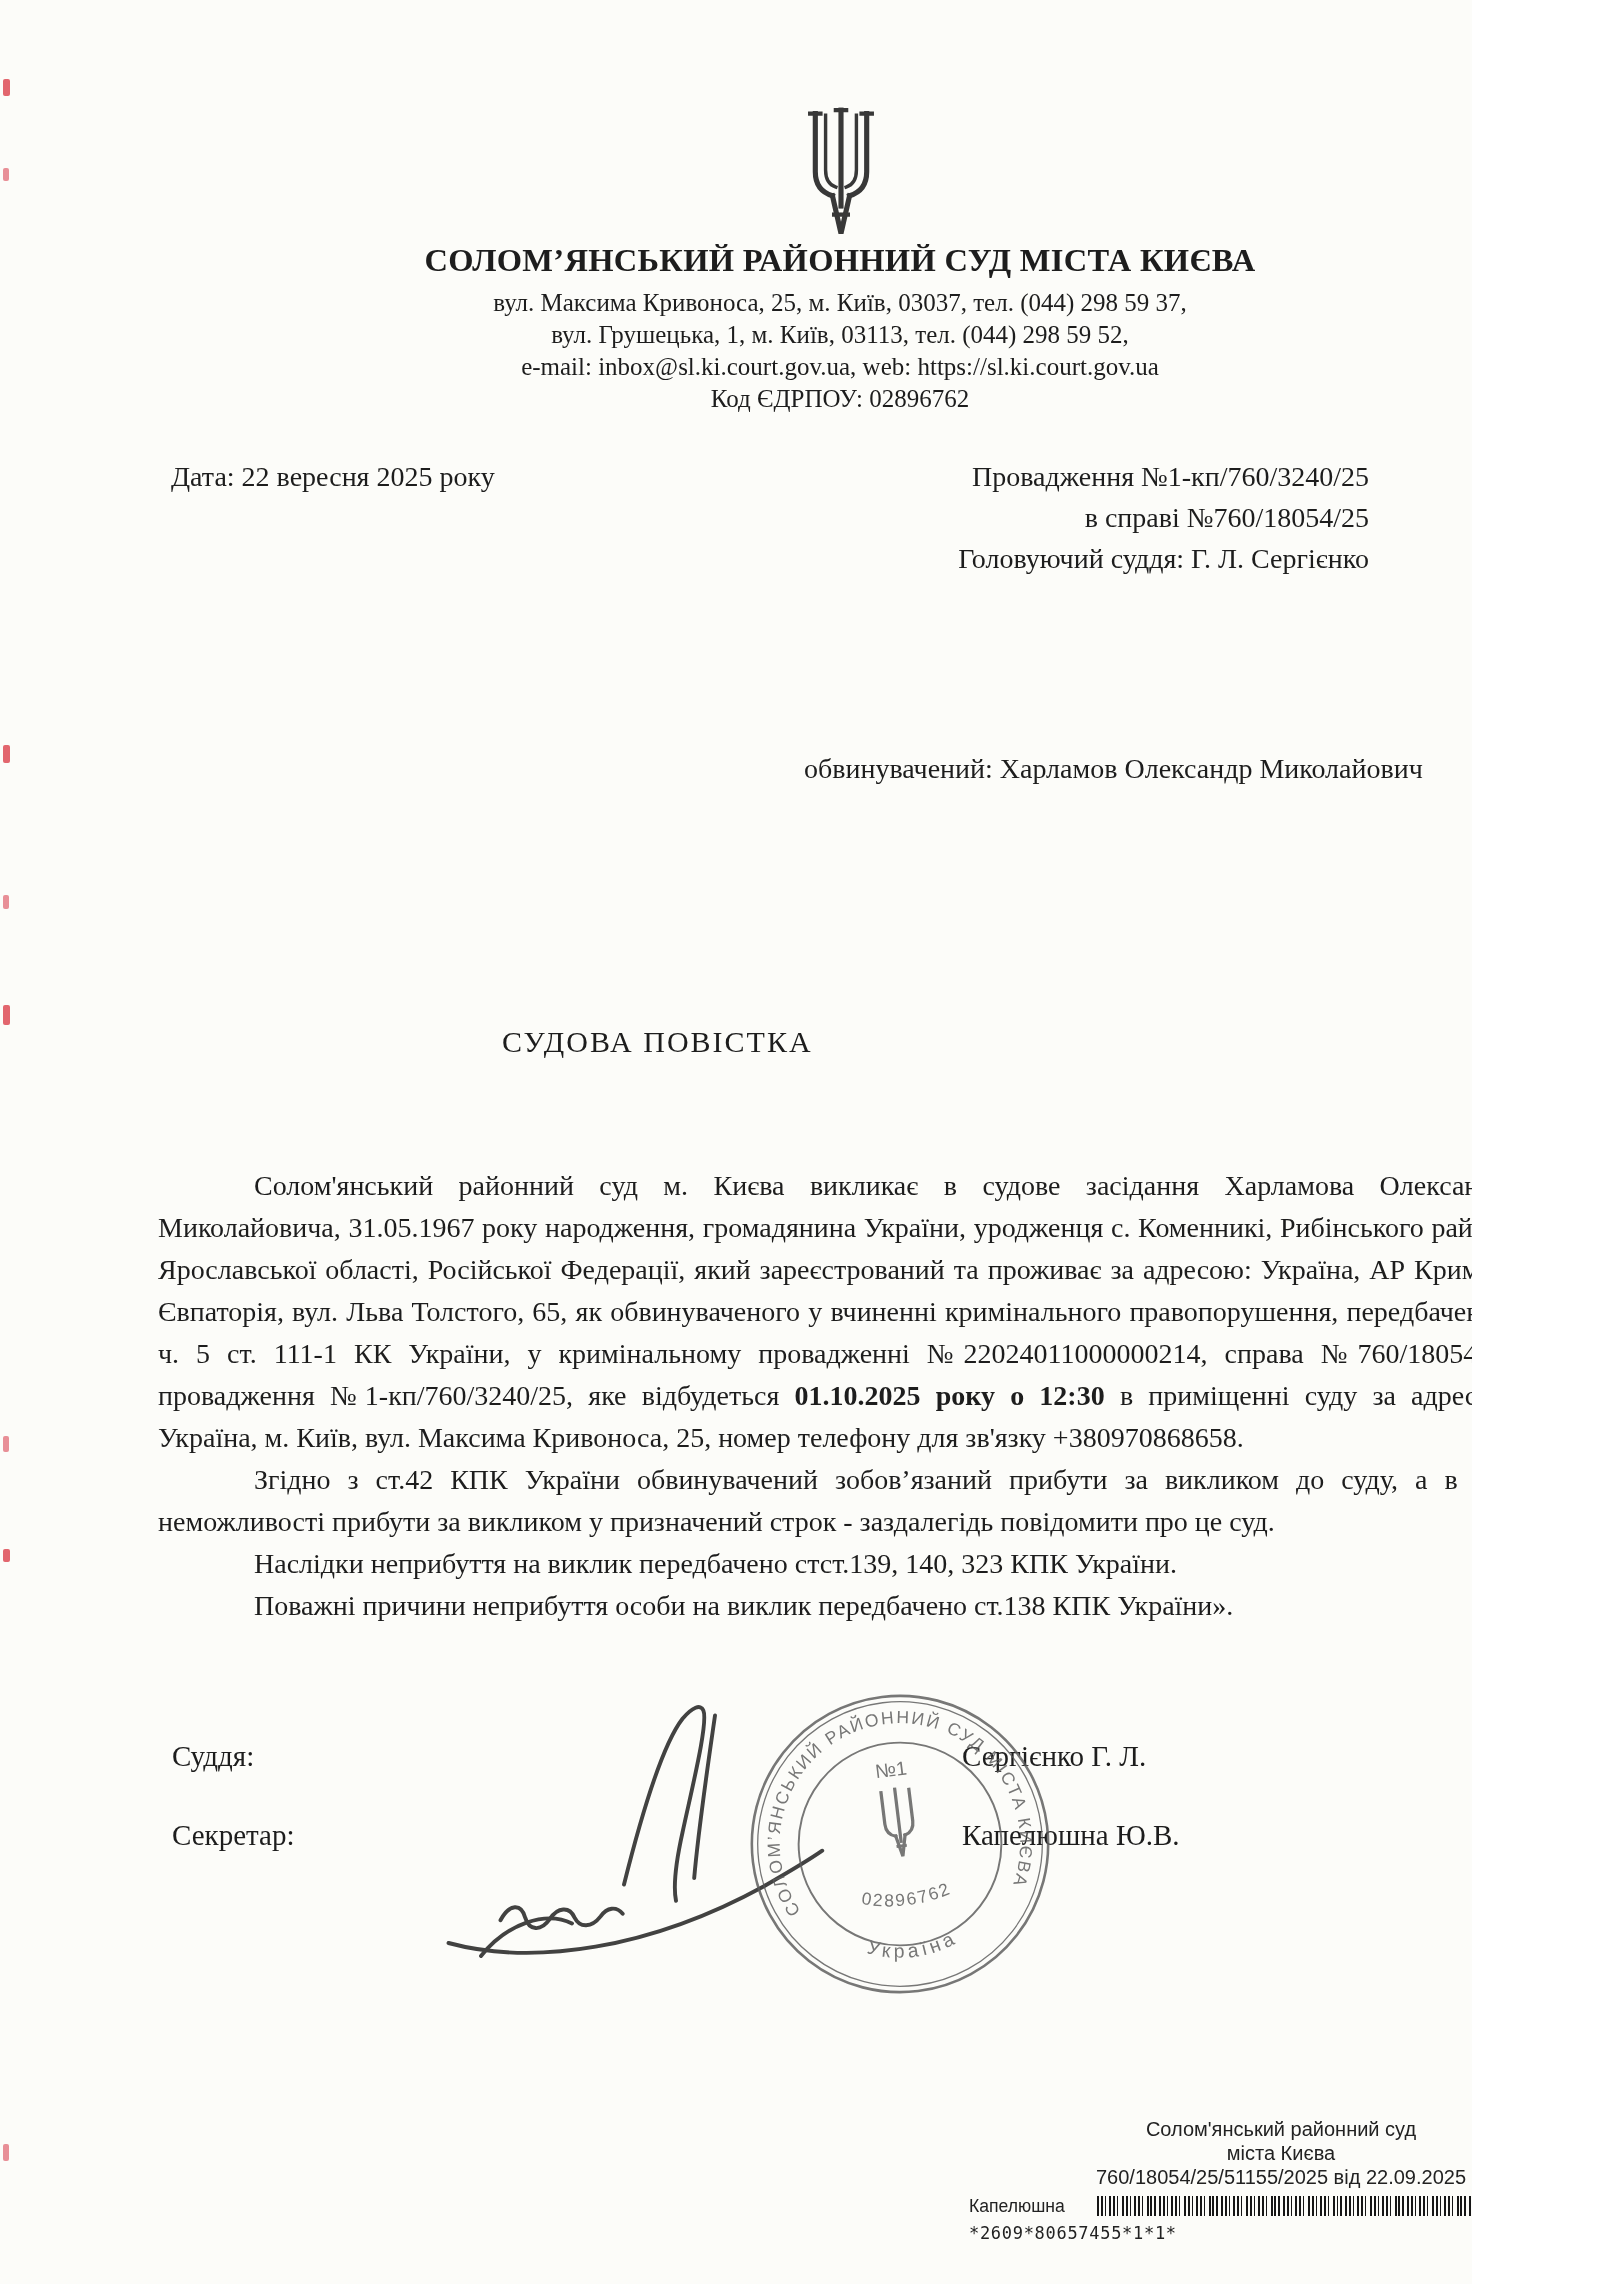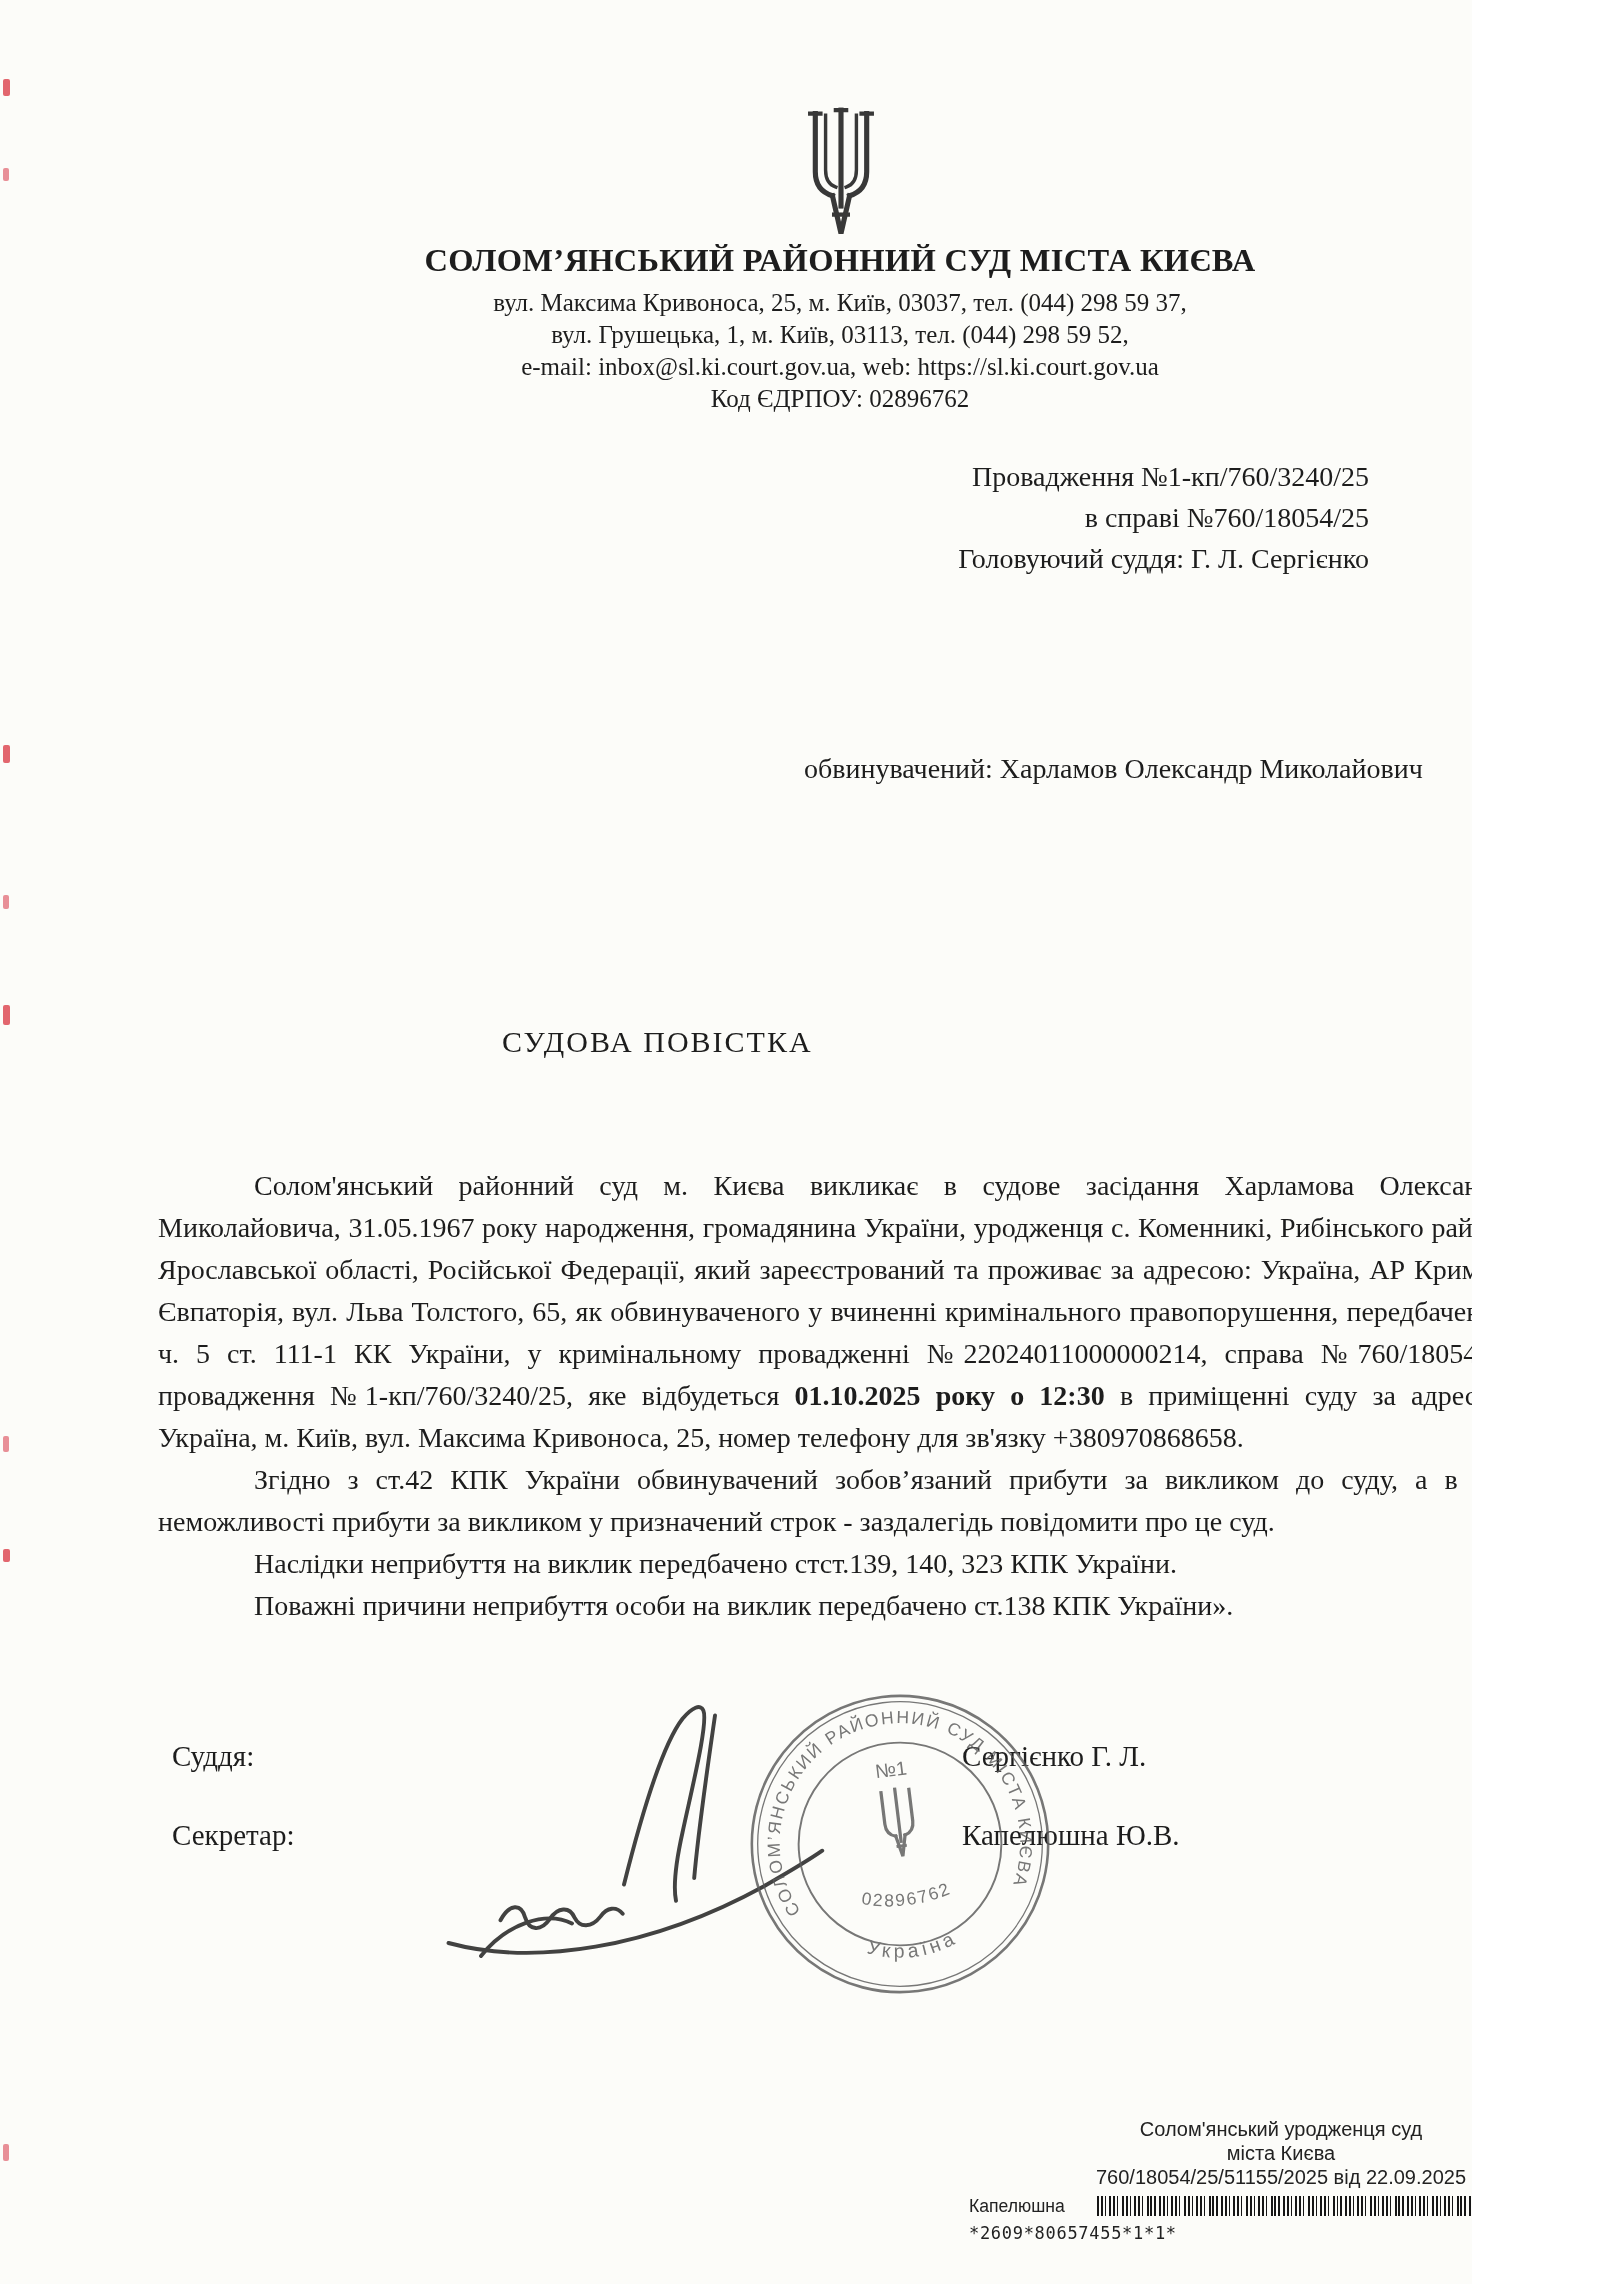--- a/index.html
+++ b/index.html
@@ -52,20 +52,21 @@
   <div class="header">
     <div class="court-name">СОЛОМ’ЯНСЬКИЙ РАЙОННИЙ СУД МІСТА КИЄВА</div>
     <div class="addr">вул. Максима Кривоноса, 25, м. Київ, 03037, тел. (044) 298 59 37,</div>
     <div class="addr">вул. Грушецька, 1, м. Київ, 03113, тел. (044) 298 59 52,</div>
     <div class="addr">e-mail: inbox@sl.ki.court.gov.ua, web: https://sl.ki.court.gov.ua</div>
     <div class="addr">Код ЄДРПОУ: 02896762</div>
   </div>
 
   <div class="meta">
     <div class="meta-left">
+      <div>Дата: 22 вересня 2025 року</div>
     </div>
     <div class="meta-right">
       <div>Провадження №1-кп/760/3240/25</div>
       <div>в справі №760/18054/25</div>
       <div>Головуючий суддя: Г. Л. Сергієнко</div>
     </div>
   </div>
 
   <div class="accused">обвинувачений: Харламов Олександр Миколайович</div>
 
@@ -123,21 +124,21 @@
     <g transform="translate(196 148) scale(0.72)" fill="none" stroke="#5a5a5a" stroke-width="7" stroke-linecap="square">
       <path d="M30 10 V78 Q30 100 50 106"></path>
       <path d="M90 10 V78 Q90 100 70 106"></path>
       <path d="M60 6 V118"></path>
       <path d="M50 106 L60 150 L70 106"></path>
       <path d="M52 128 H68" stroke-width="6"></path>
     </g>
   </svg>
 
   <div class="footer">
-    <div class="f-center">Солом'янський уродженця суд</div>
+    <div class="f-center">Солом'янський районний суд</div>
     <div class="f-center">міста Києва</div>
     <div class="f-center">760/18054/25/51155/2025 від 22.09.2025</div>
     <div class="barcode-row">
       <span class="barcode-label">Капелюшна</span>
       <span class="barcode"></span>
     </div>
     <div class="f-code">*2609*80657455*1*1*</div>
   </div>
 
   <div class="artifact" style="left:1546px;top:11.7px;width:19.5px;height:22px;background:#dd5560;"></div>

